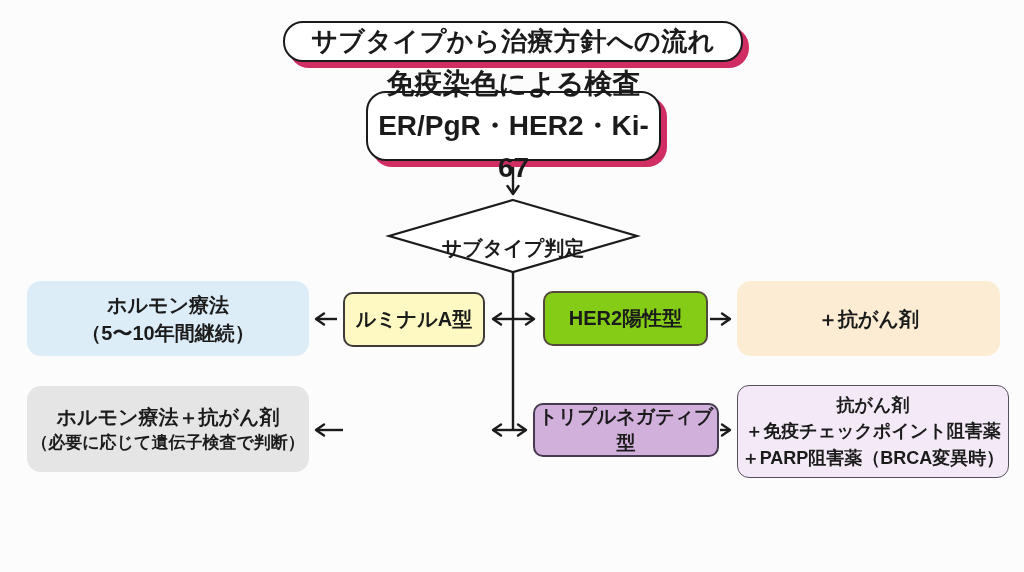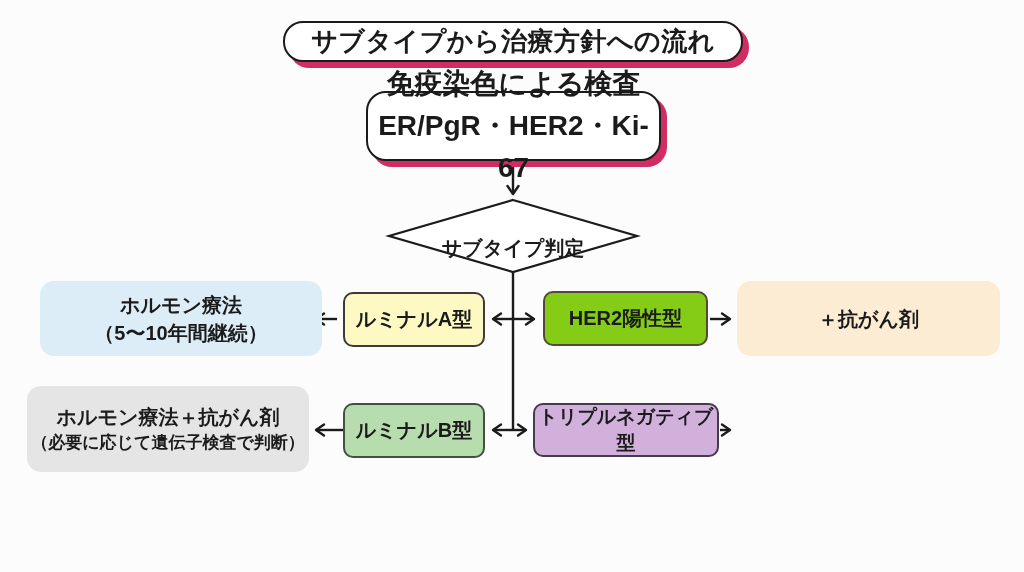--- a/index.html
+++ b/index.html
@@ -97,37 +97,41 @@
     <span>サブタイプから治療方針への流れ</span>
   </div>
 
   <div class="abs center callout shadow-pink test-box" style="left:366px;top:91px;width:295px;height:70px;">
     <div>免疫染色による検査</div>
     <div>ER/PgR・HER2・Ki-67</div>
   </div>
 
   <div class="abs center diamond-label" style="left:413px;top:223px;width:200px;height:26px;margin-top:12px;">サブタイプ判定</div>
 
-  <div class="abs center result-box result-blue" style="left:40px;top:281px;width:282px;height:75px;">
+  <div class="abs center result-box result-blue" style="left:27px;top:281px;width:282px;height:75px;">
     <div>ホルモン療法</div>
     <div>（5〜10年間継続）</div>
   </div>
 
   <div class="abs center type-node node-blue" style="left:343px;top:292px;width:142px;height:55px;">ルミナルA型</div>
 
   <div class="abs center type-node node-orange" style="left:543px;top:291px;width:165px;height:55px;">HER2陽性型</div>
 
   <div class="abs center result-box result-orange" style="left:737px;top:281px;width:263px;height:75px;">
     <div>＋抗がん剤</div>
   </div>
 
   <div class="abs center result-box result-green" style="left:27px;top:386px;width:282px;height:86px;">
     <div>ホルモン療法＋抗がん剤</div>
     <div class="small-line">（必要に応じて遺伝子検査で判断）</div>
   </div>
 
-  <div class="abs center type-node node-green" style="left:343px;top:403px;width:142px;height:55px;">ルミナルB型</div>
 
   <div class="abs center type-node node-purple" style="left:533px;top:403px;width:186px;height:54px;font-size:19px;">トリプルネガティブ型</div>
 
+  <div class="abs center result-box result-purple" style="left:737px;top:385px;width:272px;height:93px;">
+    <div>抗がん剤</div>
+    <div>＋免疫チェックポイント阻害薬</div>
+    <div>＋PARP阻害薬（BRCA変異時）</div>
+  </div>
 
 
 </div>
 
 </body></html>

